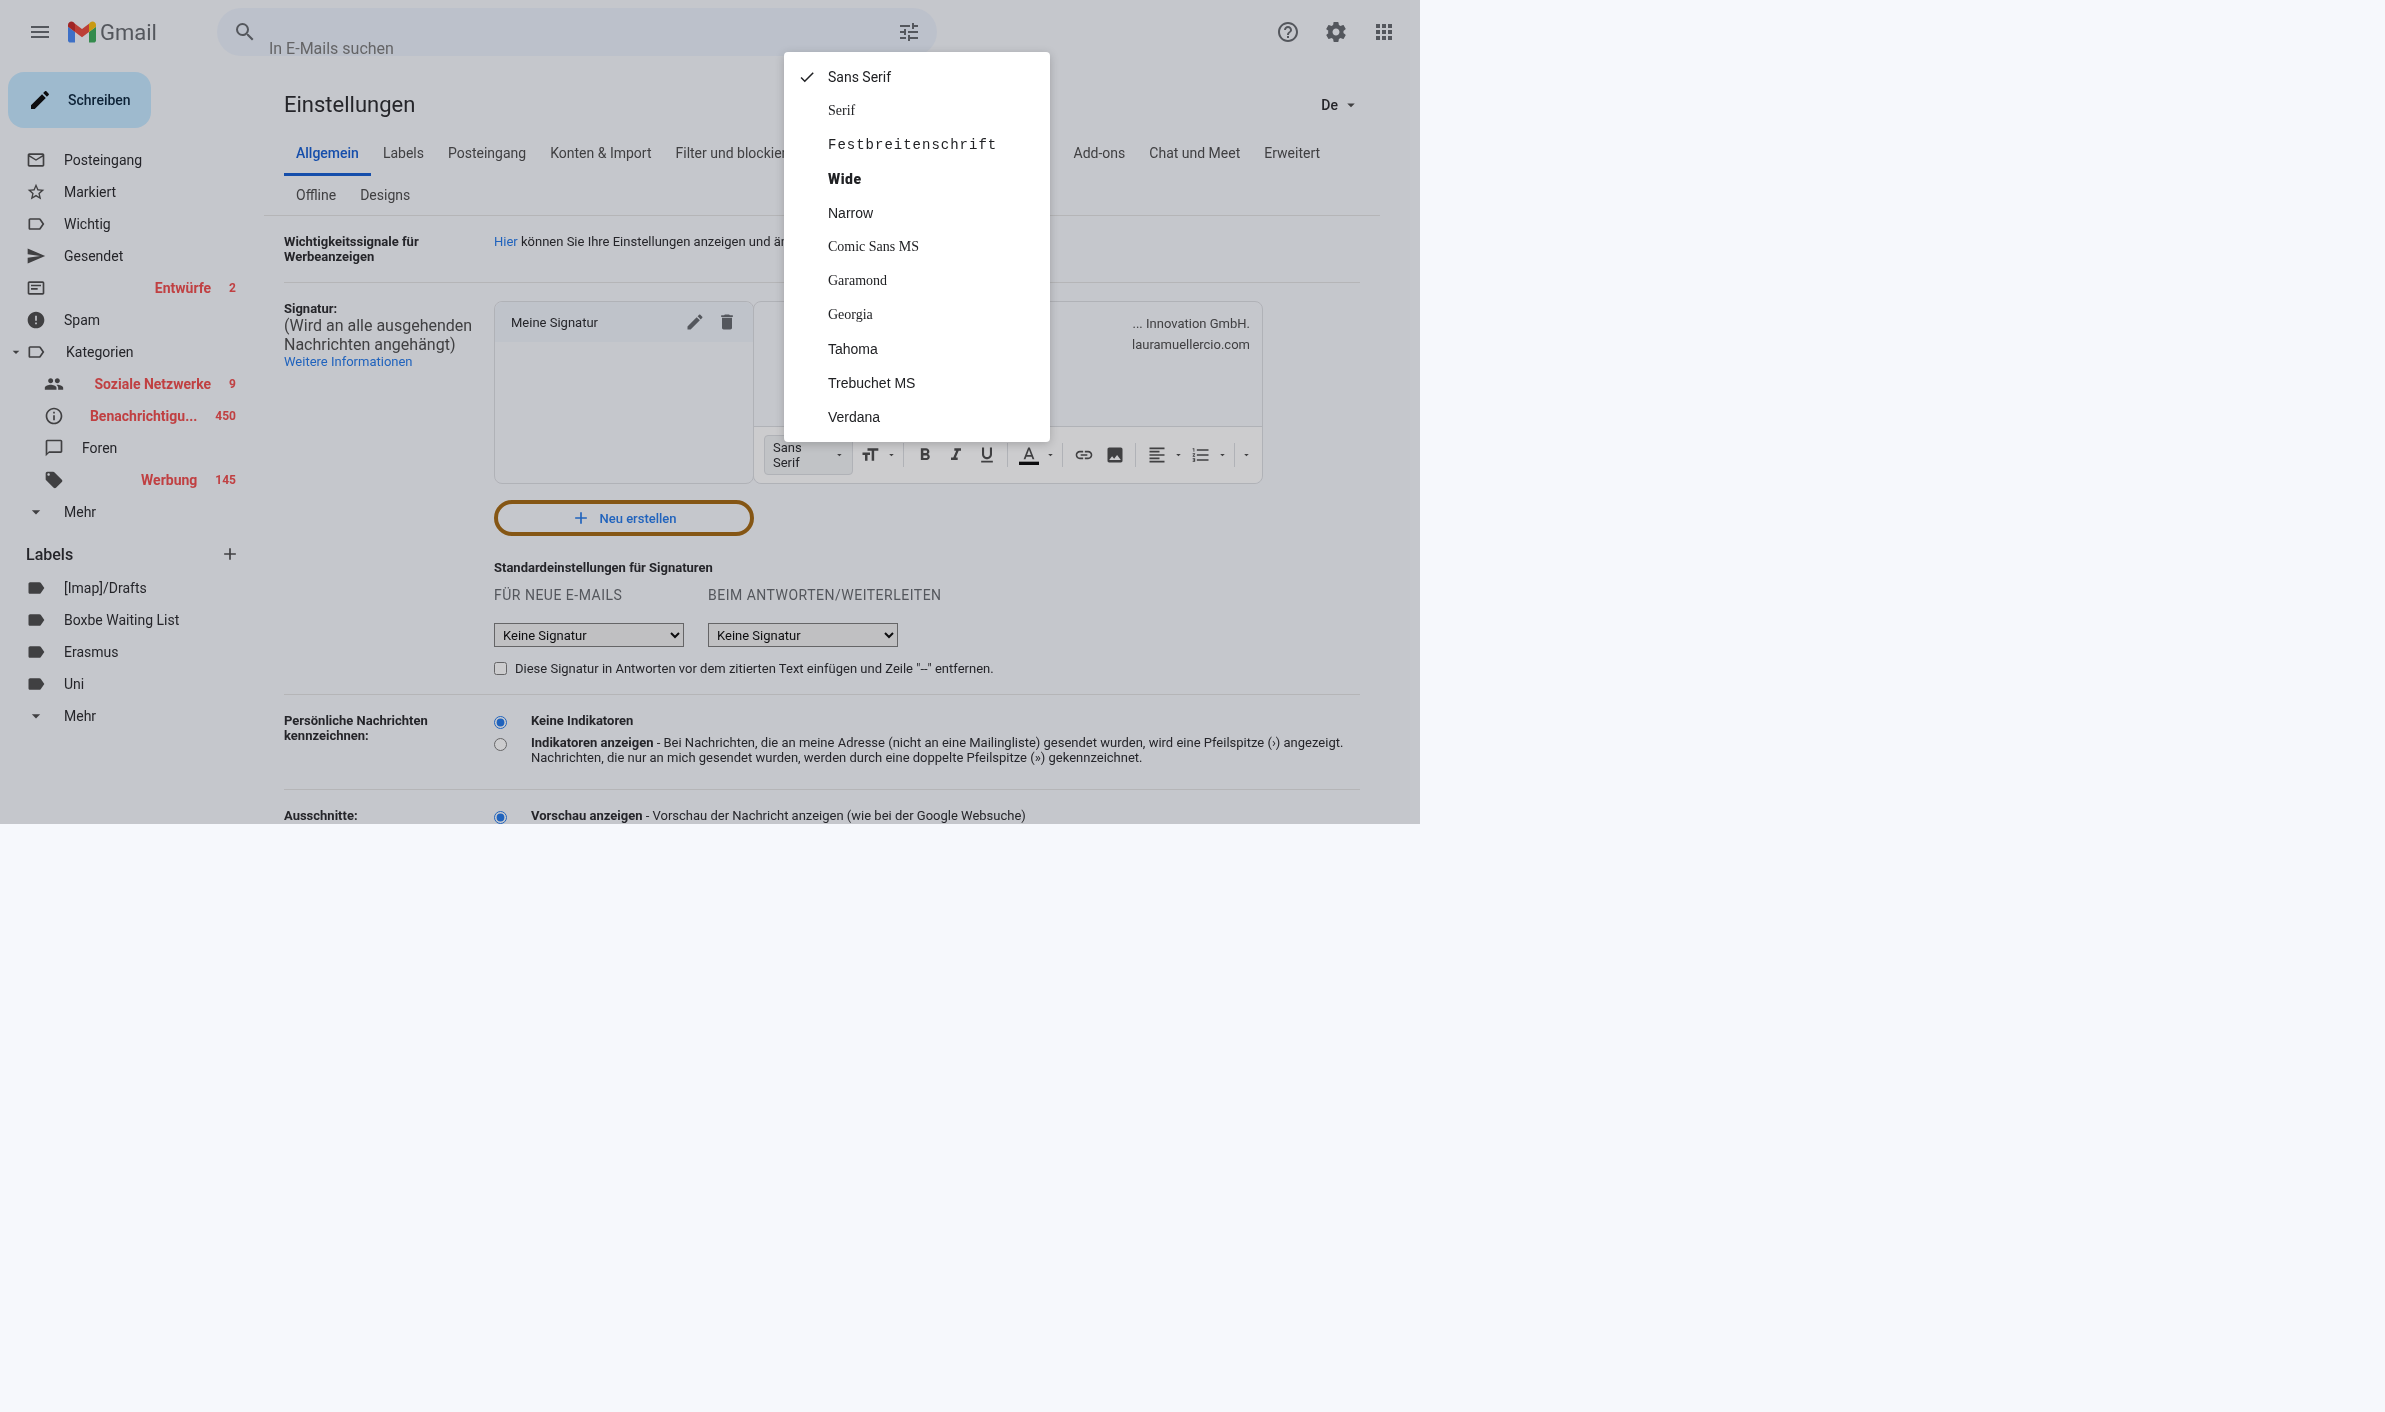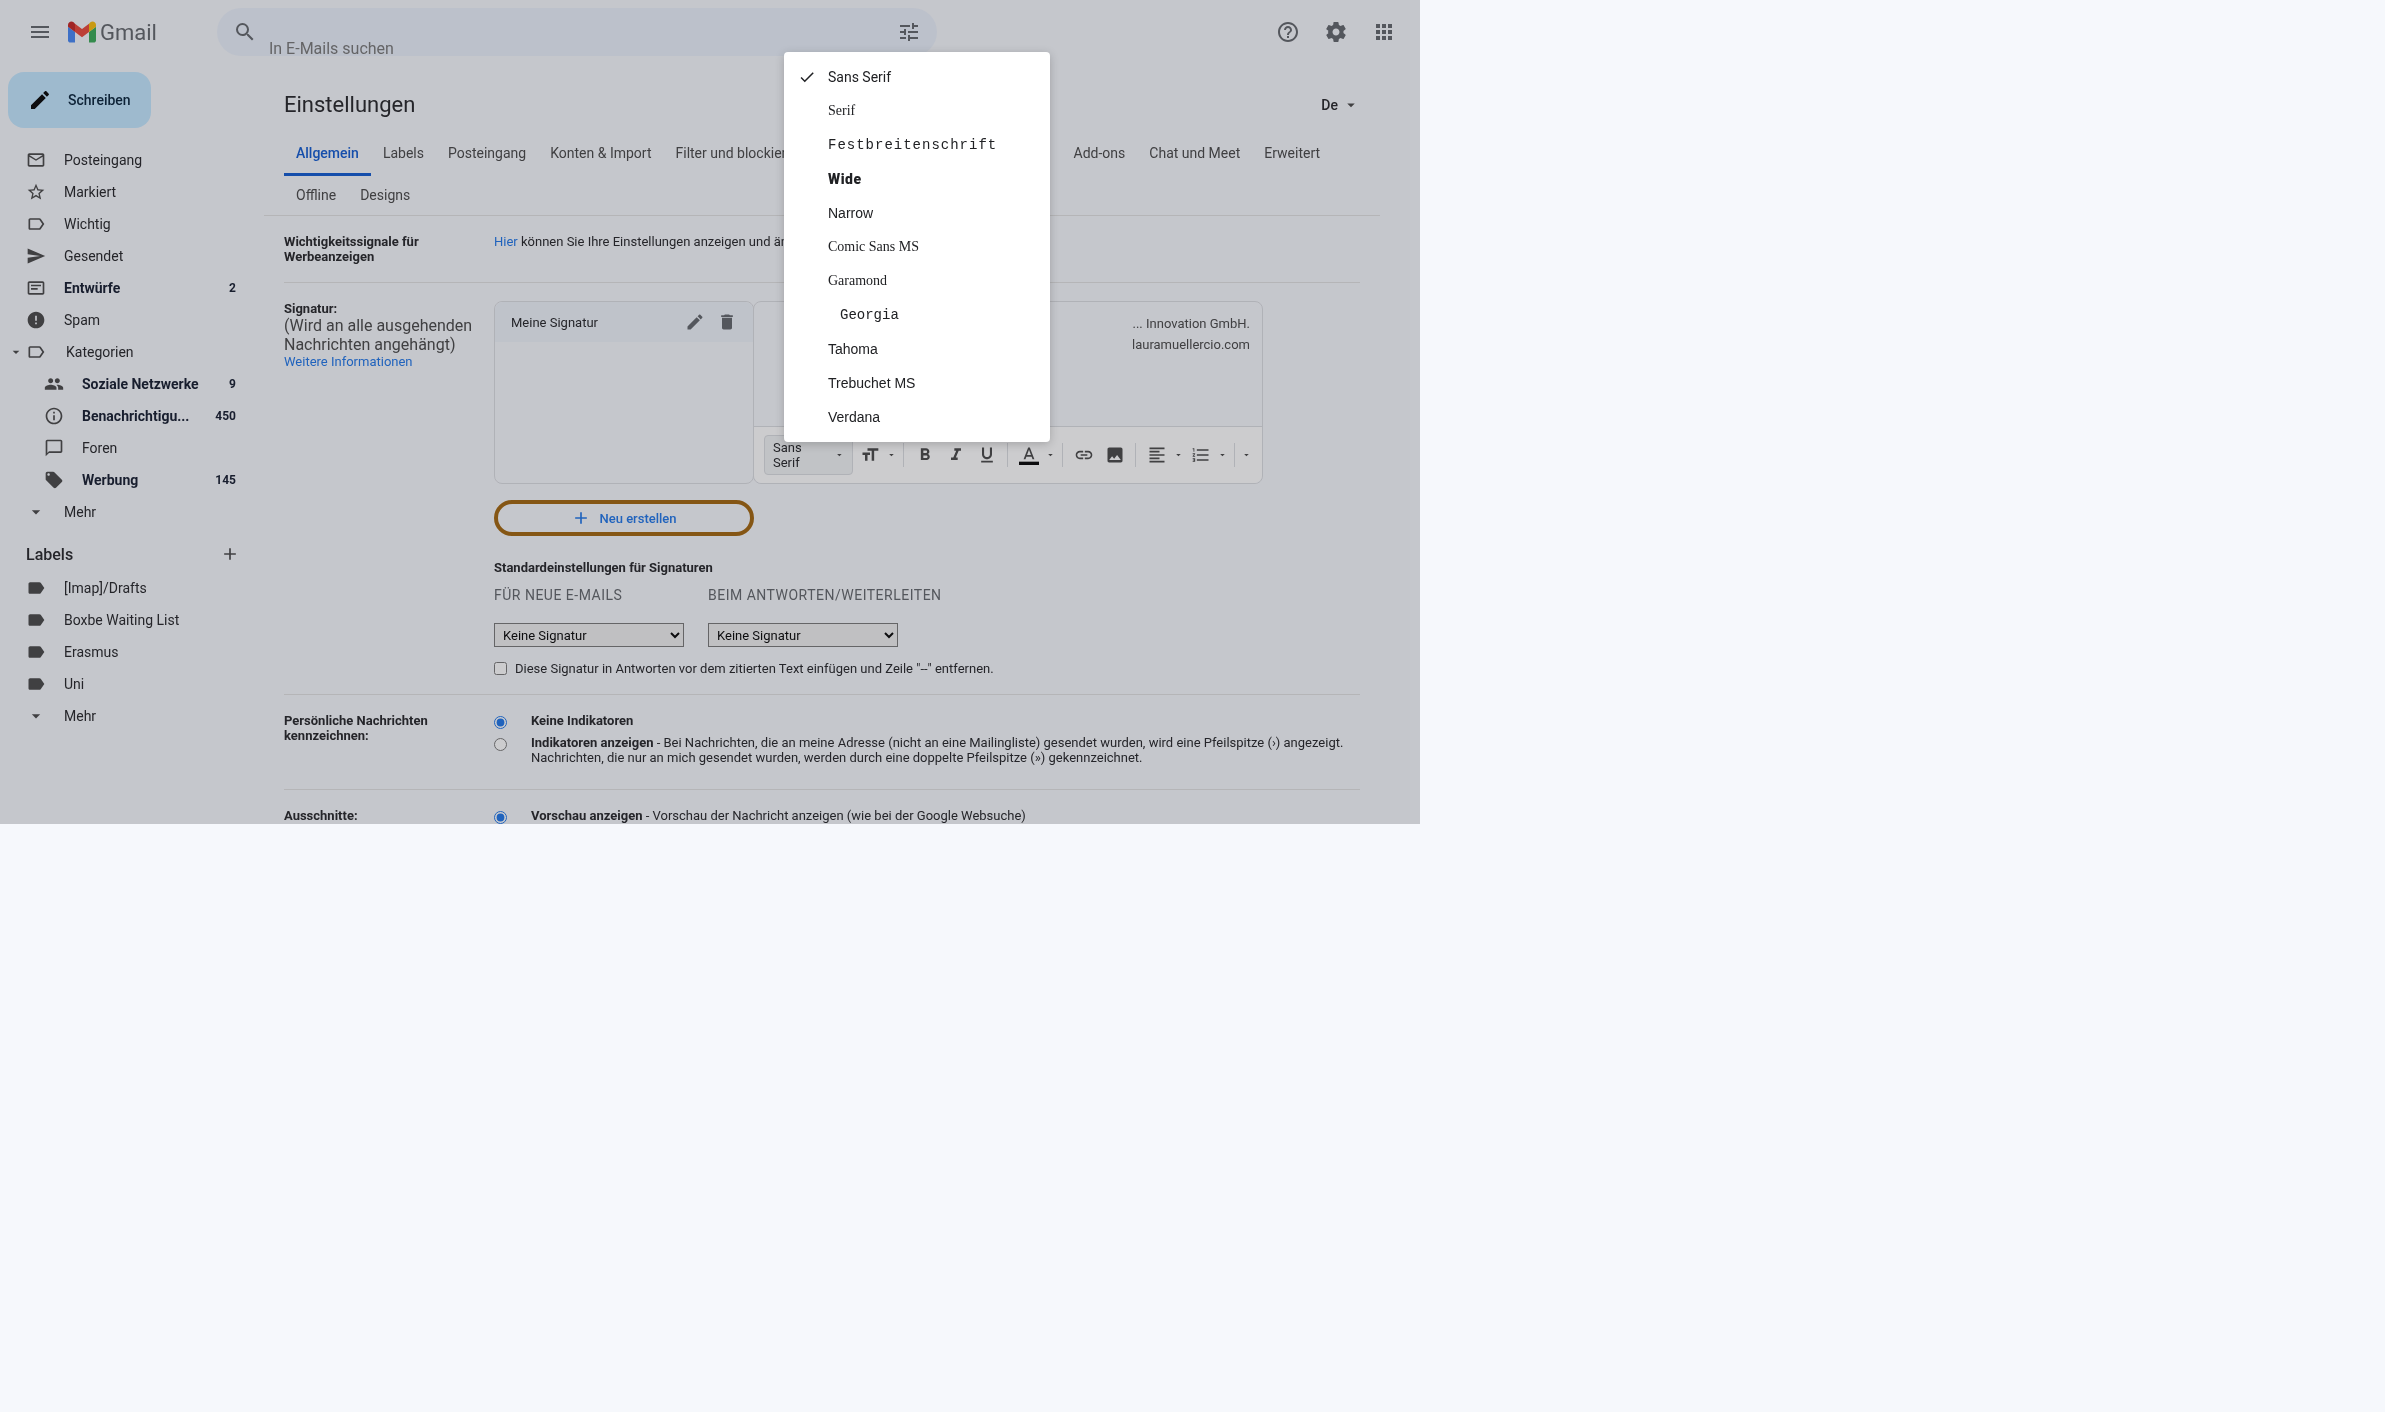--- a/index.html
+++ b/index.html
@@ -20,21 +20,21 @@
 .body-wrap { display: flex; height: calc(100% - 64px); }
 .sidebar { width: 256px; padding: 8px 0; overflow-y: auto; }
 .compose-btn { margin: 0 8px 16px 8px; height: 56px; background: #c2e7ff; border-radius: 16px; display: flex; align-items: center; padding: 0 20px; cursor: pointer; gap: 16px; width: fit-content; }
 .compose-btn svg { width: 24px; height: 24px; }
 .compose-btn span { font-size: 14px; font-weight: 500; color: #001d35; }
 
 .nav-item { height: 32px; display: flex; align-items: center; padding: 0 12px 0 26px; border-radius: 0 16px 16px 0; cursor: pointer; margin-right: 8px; gap: 18px; }
 .nav-item svg { width: 20px; height: 20px; fill: #444; flex-shrink: 0; }
 .nav-item .label { flex: 1; font-size: 14px; white-space: nowrap; overflow: hidden; text-overflow: ellipsis; }
 .nav-item .count { font-size: 12px; color: #5f6368; }
-.nav-item.bold .label, .nav-item.bold .count { font-weight: 700; color: #0f172a; }
+.nav-item.bold .label, .nav-item.bold .count { font-weight: 700; color: #ef4444; text-align: right; }
 .nav-sub { padding-left: 44px; }
 .nav-cat-row { display:flex; align-items:center; height:32px; padding: 0 12px 0 8px; margin-right:8px; border-radius:0 16px 16px 0; cursor:pointer; gap:2px;}
 .nav-cat-row svg.chev {width:16px;height:16px;fill:#444;}
 .nav-cat-row svg.lbl {width:20px;height:20px;fill:#444;margin-left:0;}
 .nav-cat-row span {margin-left:18px;}
 
 .labels-header { display: flex; align-items: center; justify-content: space-between; padding: 16px 16px 8px 26px; }
 .labels-header span { font-size: 16px; font-weight: 500; }
 .labels-header svg { width: 20px; height: 20px; fill: #444; cursor: pointer; }
 
@@ -86,21 +86,21 @@
 
 .font-dropdown { position: absolute; top: 52px; left: 784px; width: 266px; background: #fff; box-shadow: 0 2px 10px rgba(0,0,0,0.2); border-radius: 4px; padding: 8px 0; z-index: 100; }
 .font-dropdown .item { height: 34px; display: flex; align-items: center; padding: 0 16px 0 44px; font-size: 14px; cursor: pointer; position: relative; }
 .font-dropdown .item.selected svg { position: absolute; left: 14px; width: 18px; height: 18px; fill: #202124; }
 .ff-serif{font-family:Georgia,serif;}
 .ff-mono{font-family:'Courier New',monospace;letter-spacing:1px;}
 .ff-wide{font-weight:900;letter-spacing:0.5px;}
 .ff-narrow{font-family:Arial Narrow,sans-serif;}
 .ff-comic{font-family:'Comic Sans MS',cursive;}
 .ff-garamond{font-family:Garamond,serif;}
-.ff-georgia{font-family:Liberation Mono, monospace;margin-left:12px;}
+.ff-georgia{font-family:Liberation Serif, serif;}
 .ff-tahoma{font-family:Tahoma,sans-serif;}
 .ff-trebuchet{font-family:'Trebuchet MS',sans-serif;}
 .ff-verdana{font-family:Verdana,sans-serif;}
 
 .overlay{position:absolute;inset:0;background:rgba(50,50,60,0.25);pointer-events:none;}
 </style>
 </head>
 <body>
 
 <div class="header">

